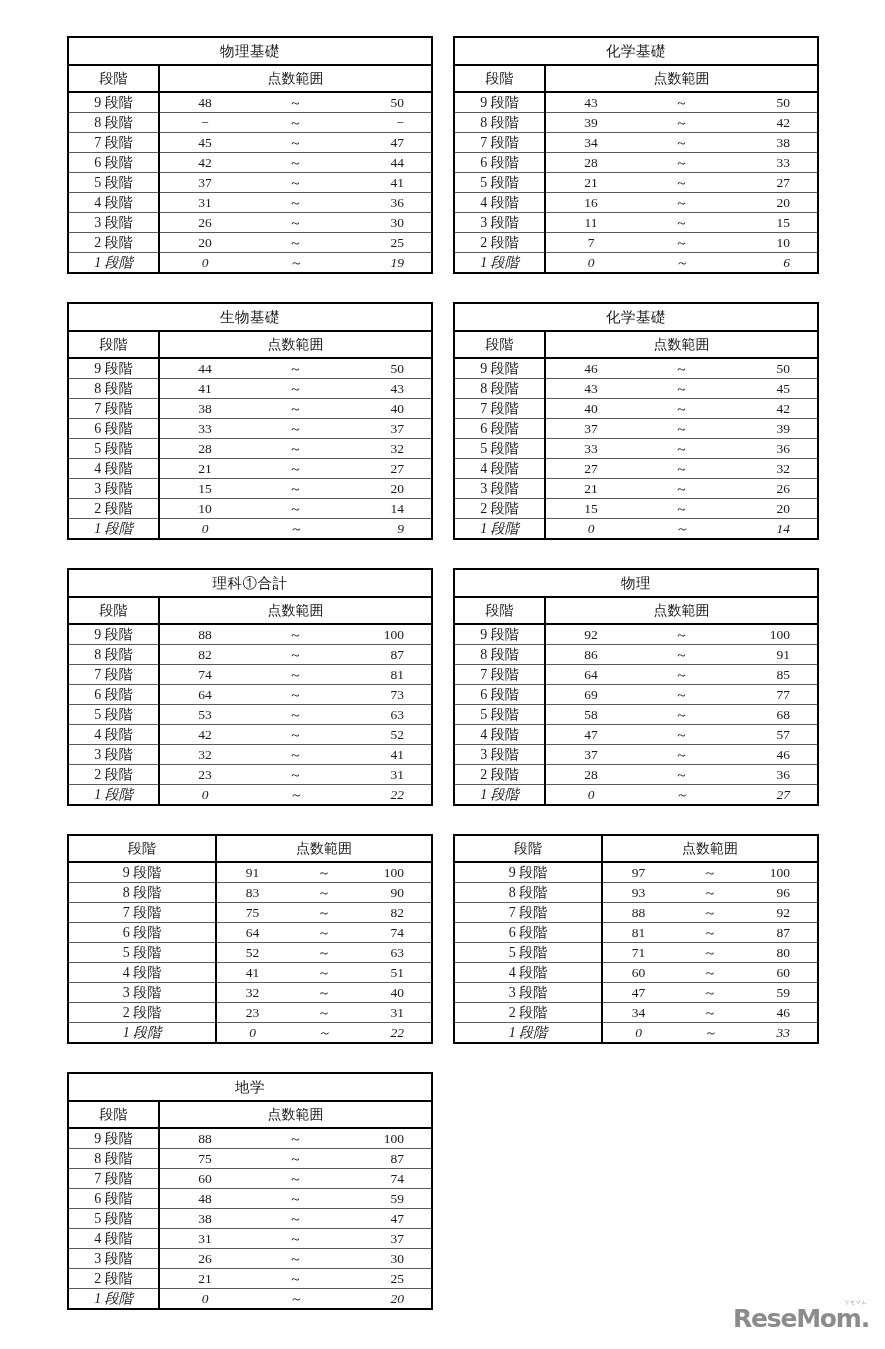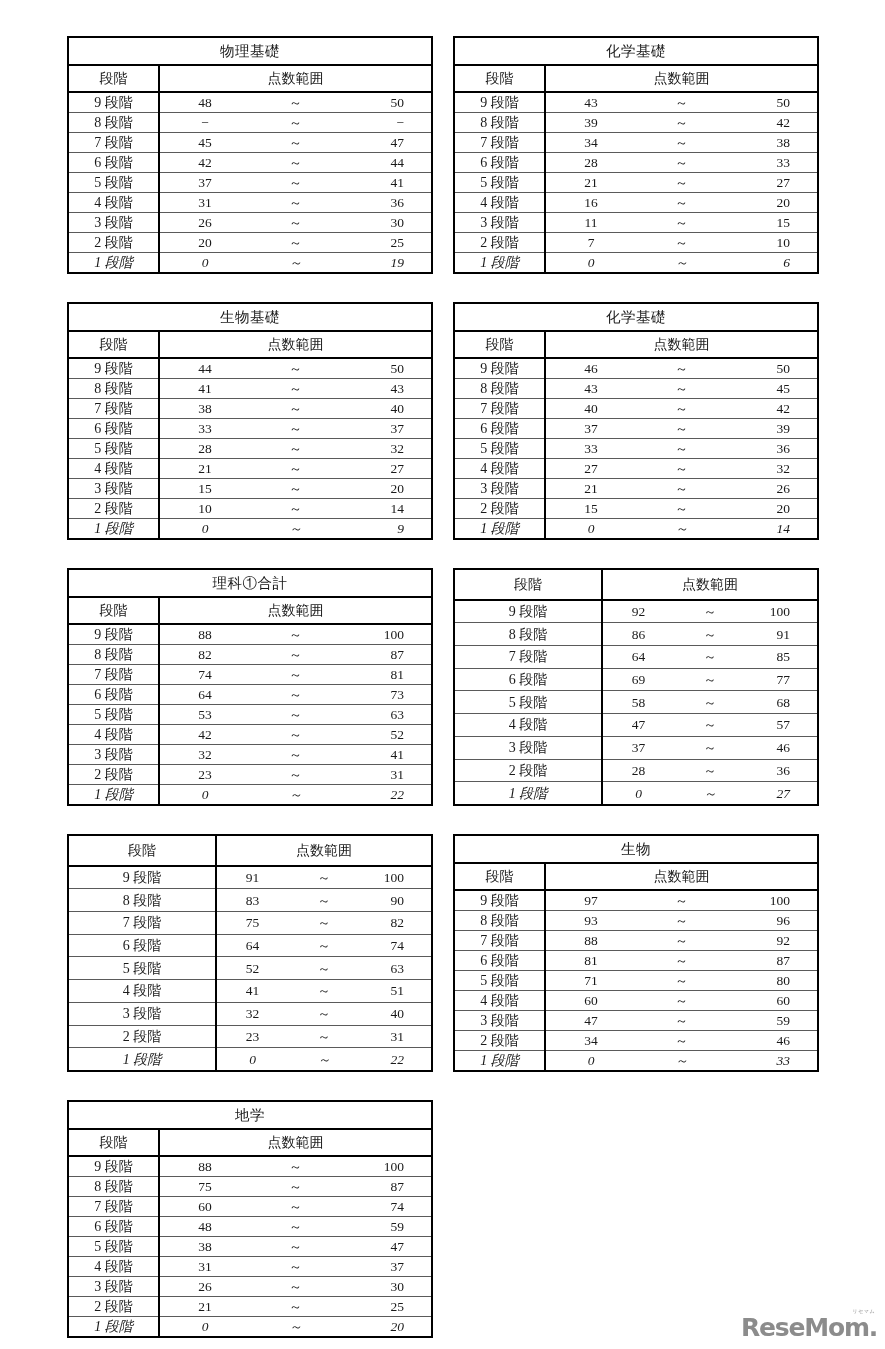--- a/index.html
+++ b/index.html
@@ -118,26 +118,26 @@
     text-align: right;
     padding-right: 27px;
     border-left: none;
     border-right: none;
   }
 
   
   #footer-logo {
     position: absolute;
     right: 16px;
-    bottom: 9px;
+    bottom: 18px;
     width: 120px;
     height: 40px;
     display: flex;
     align-items: flex-end;
-    justify-content: center;
+    justify-content: flex-end;
   }
   .logo-wrap {
     position: relative;
     display: inline-block;
   }
   .logo-text {
     font-family: "DejaVu Sans", "Liberation Sans", sans-serif;
     font-weight: bold;
     font-size: 25px;
     line-height: 1;
@@ -480,20 +480,23 @@
           <tr class="tbl-row">
             <td class="c-stage">1 段階</td>
             <td class="c-min">0</td>
             <td class="c-tilde">～</td>
             <td class="c-max">22</td>
           </tr>
         </tbody>
       </table>
       <table class="score-table">
         <tbody>
+          <tr class="tbl-title">
+            <td colspan="4">物理</td>
+          </tr>
           <tr class="tbl-head">
             <td class="c-stage">段階</td>
             <td class="c-range" colspan="3">点数範囲</td>
           </tr>
           <tr class="tbl-row">
             <td class="c-stage">9 段階</td>
             <td class="c-min">92</td>
             <td class="c-tilde">～</td>
             <td class="c-max">100</td>
           </tr>
@@ -604,23 +607,20 @@
           <tr class="tbl-row">
             <td class="c-stage">1 段階</td>
             <td class="c-min">0</td>
             <td class="c-tilde">～</td>
             <td class="c-max">22</td>
           </tr>
         </tbody>
       </table>
       <table class="score-table">
         <tbody>
-          <tr class="tbl-title">
-            <td colspan="4">生物</td>
-          </tr>
           <tr class="tbl-head">
             <td class="c-stage">段階</td>
             <td class="c-range" colspan="3">点数範囲</td>
           </tr>
           <tr class="tbl-row">
             <td class="c-stage">9 段階</td>
             <td class="c-min">97</td>
             <td class="c-tilde">～</td>
             <td class="c-max">100</td>
           </tr>

